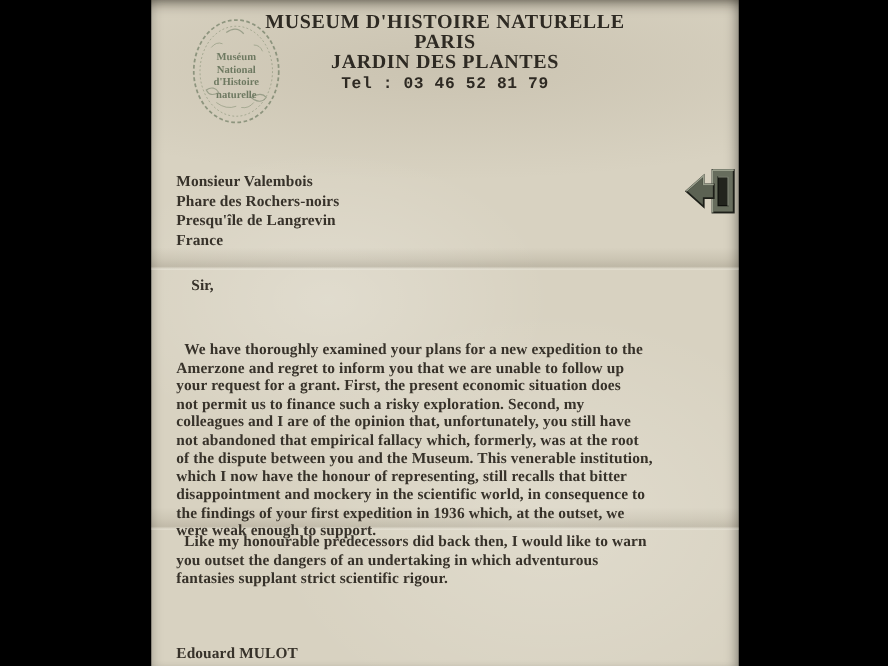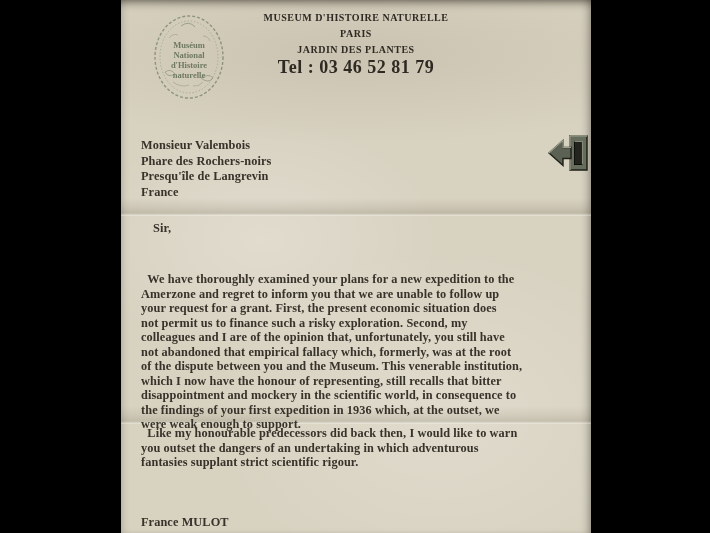--- a/index.html
+++ b/index.html
@@ -34,22 +34,22 @@
     top:406px; height:18px;
     background:linear-gradient(to bottom, rgba(0,0,0,0) 0%, rgba(95,85,62,0.09) 50%,
                rgba(75,65,45,0.16) 84%, rgba(255,255,248,0.28) 97%, rgba(0,0,0,0) 100%);
   }
 
   .letterhead {
     position:absolute; top:10px; left:0; width:100%;
     text-align:center; color:#2e2a23;
     font-weight:bold; letter-spacing:0.5px;
   }
-  .letterhead .lh-line { font-size:10px; line-height:16px;font-family:Liberation Serif, serif; }
-  .letterhead .lh-tel  { font-size:18px; line-height:16px; margin-top:1px; }
+  .letterhead .lh-line { font-size:16px; line-height:16px;font-family:Liberation Serif, serif; }
+  .letterhead .lh-tel  { font-size:13px; line-height:16px; margin-top:1px;font-family:Liberation Mono, monospace; }
 
   .seal { position:absolute; left:30px; top:12px; width:76px; height:90px; opacity:.85; }
 
   .txt {
     position:absolute; left:20px; width:452px;
     color:#37322a; font-weight:bold; font-size:12.3px; line-height:14.5px;
     white-space:pre-wrap; letter-spacing:0.1px;
   }
   .recipient { top:138px; line-height:15.6px; }
   .salutation { top:221px; left:32px; }
@@ -109,21 +109,21 @@
 of the dispute between you and the Museum. This venerable institution,
 which I now have the honour of representing, still recalls that bitter
 disappointment and mockery in the scientific world, in consequence to
 the findings of your first expedition in 1936 which, at the outset, we
 were weak enough to support.</div>
     <div class="txt para2">  Like my honourable predecessors did back then, I would like to warn
 you outset the dangers of an undertaking in which adventurous
 fantasies supplant strict scientific rigour.</div>
 
     <div class="txt signature">
-      <div>France MULOT</div>
+      <div>Edouard MULOT</div>
       
     </div>
 
     <button class="exit-btn" title="Exit letter">
       <svg width="44" height="40" viewBox="0 0 44 40" xmlns="http://www.w3.org/2000/svg">
 
         <rect x="23" y="2" width="17" height="34" fill="#676d5d" stroke="#1d1f19" stroke-width="1.5"></rect>
         <path d="M23 2 h17 M23 2 v34" stroke="#a8ae9a" stroke-width="1.4" fill="none" opacity="0.9"></path>
         <rect x="27.5" y="7.5" width="8" height="23" fill="#22241d" stroke="#0f100c" stroke-width="1"></rect>
         <path d="M35.5 30.5 v-23 h-8" stroke="#9aa08d" stroke-width="1.1" fill="none" opacity="0.85"></path>

